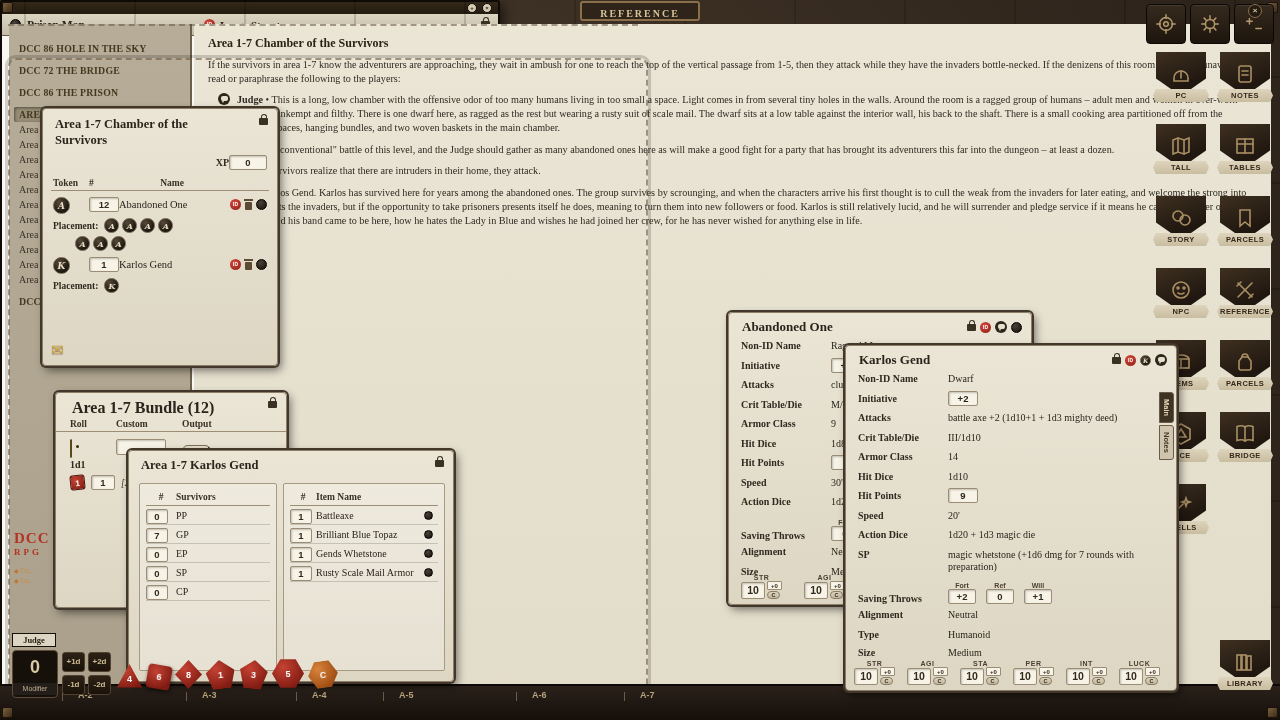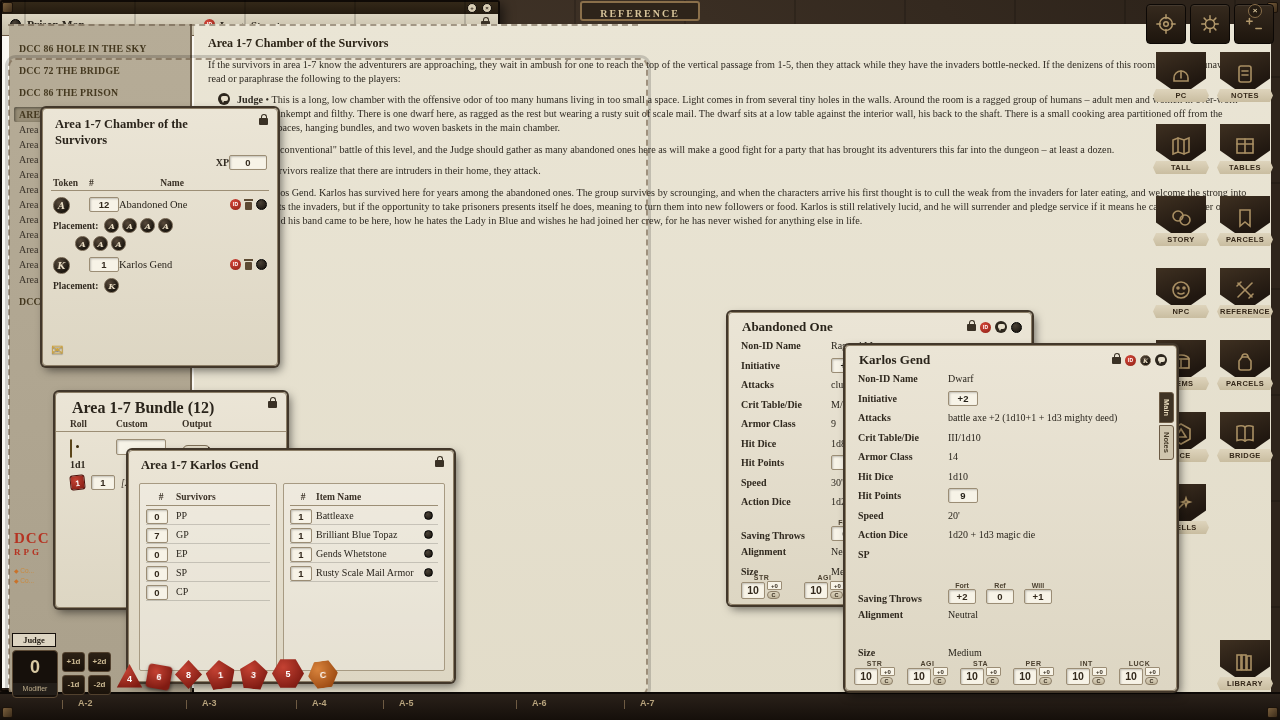--- a/index.html
+++ b/index.html
@@ -169,21 +169,21 @@
 .die.d10{width:29px;height:29px;clip-path:polygon(50% 0,100% 40%,81% 100%,19% 100%,0 40%);transform:rotate(-7deg)}
 .die.d12{width:29px;height:29px;clip-path:polygon(50% 0,98% 36%,79% 100%,21% 100%,2% 36%);transform:rotate(6deg)}
 .die.d20{width:32px;height:31px;clip-path:polygon(26% 4%,74% 4%,100% 50%,74% 96%,26% 96%,0 50%)}
 .die.d100{width:30px;height:29px;clip-path:polygon(26% 4%,74% 4%,100% 50%,74% 96%,26% 96%,0 50%);background:radial-gradient(circle at 35% 30%,#d8833c,#9c4a12 75%);transform:rotate(-8deg)}
 #chat-badge{position:absolute;left:14px;top:530px;z-index:3}
 #chat-badge .l1{font:bold 15px "Liberation Serif",serif;color:#b53322;letter-spacing:1px}
 #chat-badge .l2{font:bold 9px "Liberation Serif",serif;color:#b53322;letter-spacing:3px}
 #chat-lines{position:absolute;left:14px;top:566px;z-index:3}
 .chat-line{font:6.5px/10px "Liberation Sans",sans-serif;color:#c98a3f;white-space:nowrap}
 .chat-line::before{content:"◆ ";color:#c9722a;font-size:6px}
-#ruler{position:absolute;left:0;right:0;bottom:0;height:28px;background:linear-gradient(#2a211a,#150f0a);border-top:2px solid #0d0906;z-index:2}
+#ruler{position:absolute;left:0;right:0;bottom:0;height:36px;background:linear-gradient(#2a211a,#150f0a);border-top:2px solid #0d0906;z-index:2}
 .rl{position:absolute;top:4px;font:bold 9px "Liberation Sans",sans-serif;color:#b6a27c}
 .rl::before{content:"";position:absolute;left:-16px;top:2px;width:1px;height:9px;background:#6e5b43}
 .rl:nth-of-type(1){left:78px}.rl:nth-of-type(2){left:202px}.rl:nth-of-type(3){left:312px}
 .rl:nth-of-type(4){left:399px}.rl:nth-of-type(5){left:532px}.rl:nth-of-type(6){left:640px}
 #icon-defs{position:absolute;width:0;height:0;overflow:hidden}
 </style>
 </head>
 <body>
 
 <svg id="icon-defs" aria-hidden="true">
@@ -896,20 +896,21 @@
           <span class="val">20'</span>
         </div>
 
         <div class="srow">
           <span class="lbl">Action Dice</span>
           <span class="val">1d20 + 1d3 magic die</span>
         </div>
 
         <div class="srow">
           <span class="lbl">SP</span>
+          <span class="val">magic whetstone (+1d6 dmg for 7 rounds with preparation)</span>
         </div>
       </div>
     <div class="srow saves" style="position:absolute;left:0;right:18px;top:232px">
       <span class="lbl">Saving Throws</span>
       <span class="savegrp">
 
           <span class="save">
             <span class="sv-h">Fort</span>
             <span class="vbox sv-v">+2</span>
           </span>
@@ -921,20 +922,24 @@
 
           <span class="save">
             <span class="sv-h">Will</span>
             <span class="vbox sv-v">+1</span>
           </span>
         </span>
     </div>
     <div class="srow" style="position:absolute;left:0;right:18px;top:260px">
       <span class="lbl">Alignment</span>
       <span class="val">Neutral</span>
+    </div>
+    <div class="srow" style="position:absolute;left:0;right:18px;top:280px">
+      <span class="lbl">Type</span>
+      <span class="val">Humanoid</span>
     </div>
     <div class="srow" style="position:absolute;left:0;right:18px;top:298px">
       <span class="lbl">Size</span>
       <span class="val">Medium</span>
     </div>
     <div class="ablrow" style="right:16px">
 
         <span class="abl">
           <span class="nm">STR</span>
           <span class="main">

